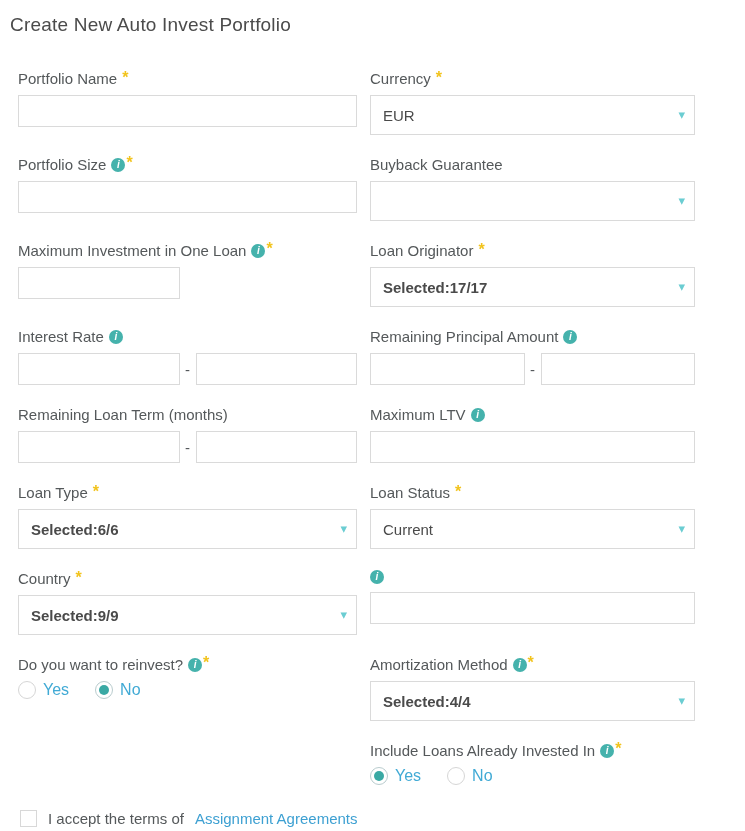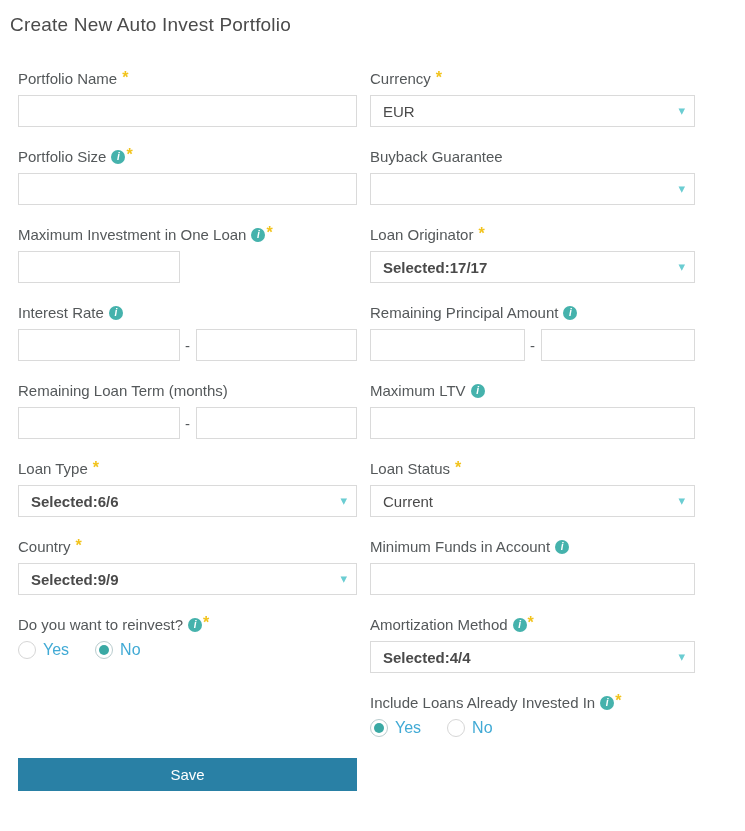--- a/index.html
+++ b/index.html
@@ -75,21 +75,21 @@
   .range-dash {
     width: 16px;
     text-align: center;
     color: #55595c;
     font-size: 15px;
     flex: 0 0 16px;
   }
   .dropdown {
     position: relative;
     width: 100%;
-    height: 32px;
+    height: 40px;
     border: 1px solid #dadada;
     background: #ffffff;
     display: flex;
     align-items: center;
     padding: 0 26px 0 12px;
     cursor: pointer;
   }
   .dd-value { font-size: 15px; color: #4a4a4a; }
   .dd-value.bold { font-weight: bold; }
   .dd-caret {
@@ -309,21 +309,20 @@
           </span>
       </div>
       <div class="dropdown">
         <span class="dd-value bold">Selected:9/9</span>
         <span class="dd-caret">▾</span>
       </div>
     </div>
 
     <div class="field">
       <div class="field-label">
-        <span>Minimum Funds in Account</span>
         <span class="label-extras">
             <span class="info-badge">i</span>
           </span>
       </div>
       <input class="text-input" type="text" value="" style="">
     </div>
 
     <div class="field">
       <div class="field-label">
         <span>Do you want to reinvest?</span>
@@ -375,16 +374,21 @@
         </div>
         <div class="radio-option">
           <span class="radio-circle"></span>
           <span class="radio-label">No</span>
         </div>
       </div>
     </div>
 
   </div>
 
+  <div class="terms-row">
+    <span class="checkbox"></span>
+    <span class="terms-text">I accept the terms of</span>
+    <a class="terms-link">Assignment Agreements</a>
+  </div>
 
   <button class="save-button">Save</button>
 
 </div>
 
 </body></html>

